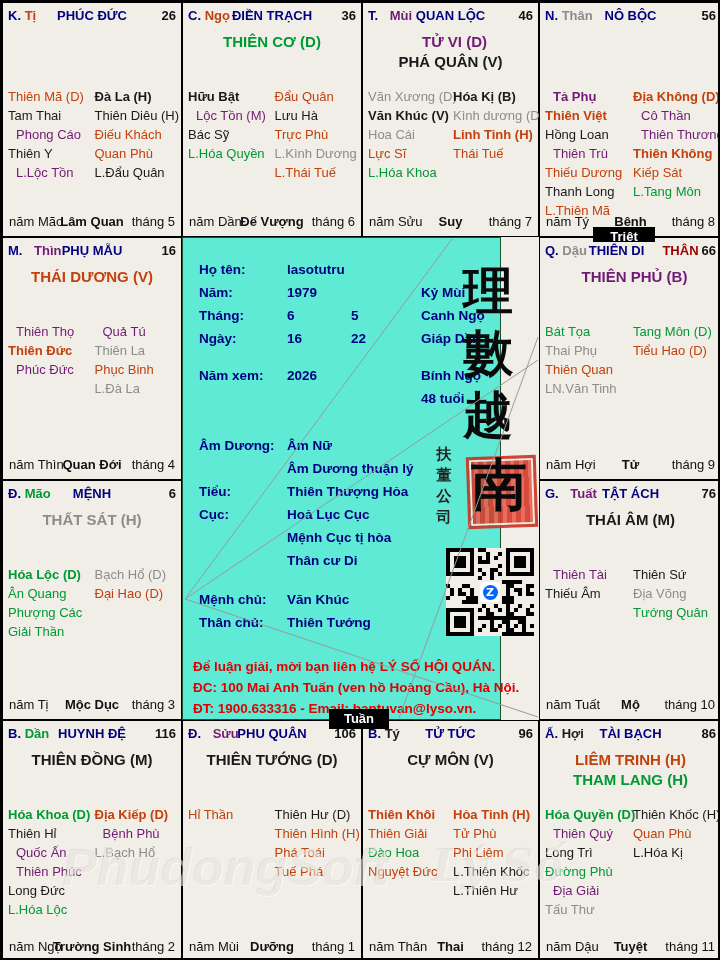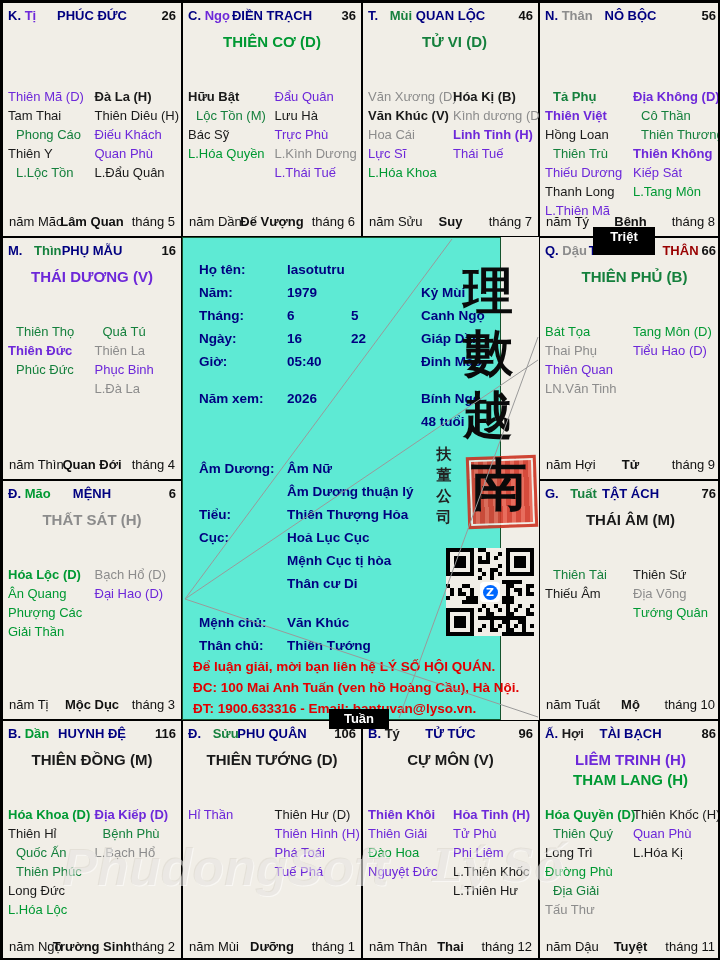--- a/index.html
+++ b/index.html
@@ -50,21 +50,21 @@
          display:flex;align-items:center;justify-content:center;z-index:2;}
   #qlogo .zi{width:15px;height:15px;border-radius:50%;background:#0068ff;color:#fff;font-size:11px;
              font-weight:bold;text-align:center;line-height:15px;font-family:"DejaVu Sans",sans-serif;}
   #contact{position:absolute;left:10px;top:418px;font-size:13.5px;font-weight:bold;color:#e20000;line-height:21px;white-space:nowrap;}
   #lines{position:absolute;left:0;top:0;width:720px;height:960px;pointer-events:none;z-index:20;}
   .wm{position:absolute;font-weight:bold;color:rgba(120,110,90,0.10);text-shadow:1px 1px 0 rgba(255,255,255,0.55);
       pointer-events:none;z-index:5;}
   #wm1{left:60px;top:835px;font-size:52px;font-style:italic;}
   #wm2{left:430px;top:838px;font-size:44px;font-style:italic;font-family:"DejaVu Serif",serif;}
   
-  .c-red{color:#6d28d9;} .c-orange{color:#15803d;padding-left:8px;} .c-green{color:#009933;}
+  .c-red{color:#c2410c;} .c-orange{color:#701a75;padding-left:8px;} .c-green{color:#009933;}
   .c-gray{color:#8c8c8c;} .c-black{color:#1a1a1a;}
 </style>
 </head>
 <body>
 
 <div id="stage">
   <div id="palace-layer">
       <div class="cell" style="left: 0px; top: 0px; width: 180px; height: 235px;">
         <div class="hdr"><span class="stem">K. </span><span class="c-red">Tị</span><span class="pname">PHÚC ĐỨC</span><span class="rightwrap"><span class="pnum">26</span></span></div>
         <div class="mains"></div>
@@ -113,20 +113,21 @@
         <div class="foot">
           <span class="fy">năm Dần</span>
           <span class="fs">Đế Vượng</span>
           <span class="fm">tháng 6</span>
         </div>
       </div>
       <div class="cell" style="left: 360px; top: 0px; width: 177px; height: 235px;">
         <div class="hdr"><span class="stem">T. </span><span class="c-orange">Mùi</span><span class="pname">QUAN LỘC</span><span class="rightwrap"><span class="pnum">46</span></span></div>
         <div class="mains">
           <div class="mainstar c-orange">TỬ VI (D)</div>
+          <div class="mainstar c-black">PHÁ QUÂN (V)</div>
         </div>
         <div class="cols">
           <div class="col">
             <span class="star c-gray">Văn Xương (D)</span>
             <span class="star c-black b">Văn Khúc (V)</span>
             <span class="star c-gray">Hoa Cái</span>
             <span class="star c-red">Lực Sĩ</span>
             <span class="star c-green">L.Hóa Khoa</span>
           </div>
           <div class="col">
@@ -380,25 +381,20 @@
           <span class="lb">Tháng:</span>
           <span class="v1">6</span>
           <span class="v2">5</span>
           <span class="vr">Canh Ngọ</span>
         </div>
         <div class="inforow">
           <span class="lb">Ngày:</span>
           <span class="v1">16</span>
           <span class="v2">22</span>
           <span class="vr">Giáp Dần</span>
-        </div>
-        <div class="inforow">
-          <span class="lb">Giờ:</span>
-          <span class="v1">05:40</span>
-          <span class="vr">Đinh Mão</span>
         </div>
         <div class="inforow" style="margin-top: 14px;">
           <span class="lb">Năm xem:</span>
           <span class="v1">2026</span>
           <span class="vr">Bính Ngọ</span>
         </div>
         <div class="inforow">
           <span class="vr">48 tuổi</span>
         </div>
         <div class="inforow" style="margin-top: 24px;">
@@ -665,21 +661,21 @@
         <div class="qcell" style="left: 20px; top: 84px;"></div>
         <div class="qcell" style="left: 24px; top: 84px;"></div>
       </div>
     <div id="contact">
       <div>Để luận giải, mời bạn liên hệ LÝ SỐ HỘI QUÁN.</div>
       <div>ĐC: 100 Mai Anh Tuấn (ven hồ Hoàng Cầu), Hà Nội.</div>
       <div>ĐT: 1900.633316 - Email: bantuvan@lyso.vn.</div>
     </div>
   </div>
 
-  <div class="badge" id="badge-triet" style="left:591px;top:225px;width:62px;height:28px;">Triệt</div>
+  <div class="badge" id="badge-triet" style="left:591px;top:225px;width:62px;height:15px;">Triệt</div>
   <div class="badge" id="badge-tuan" style="left:327px;top:707px;width:60px;height:20px;">Tuần</div>
 
   <div class="wm" id="wm1">PhudongSoft</div>
   <div class="wm" id="wm2">Lý Số</div>
 
   <svg id="lines" viewBox="0 0 720 960">
       <line x1="183" y1="597" x2="450" y2="237" stroke="#9a9a9a" stroke-width="1"></line>
       <line x1="183" y1="597" x2="536" y2="358" stroke="#9a9a9a" stroke-width="1"></line>
       <line x1="183" y1="597" x2="536" y2="715" stroke="#9a9a9a" stroke-width="1"></line>
       <line x1="536" y1="335" x2="397" y2="716" stroke="#9a9a9a" stroke-width="1"></line>

